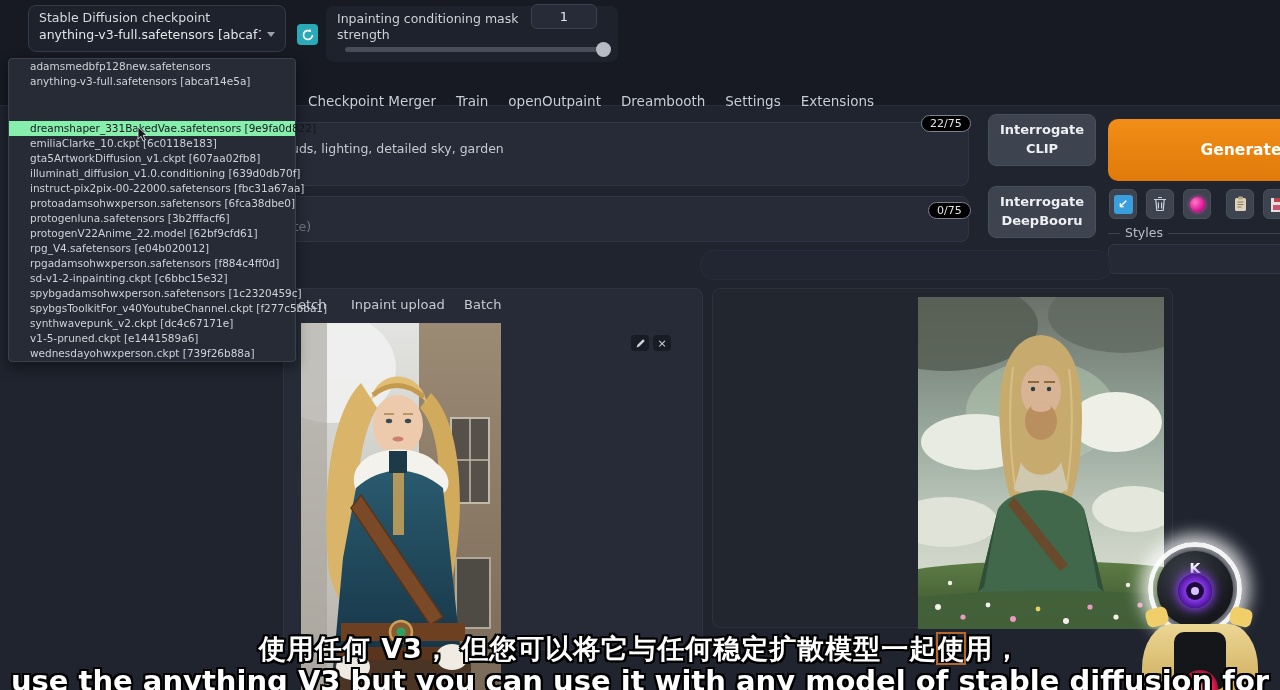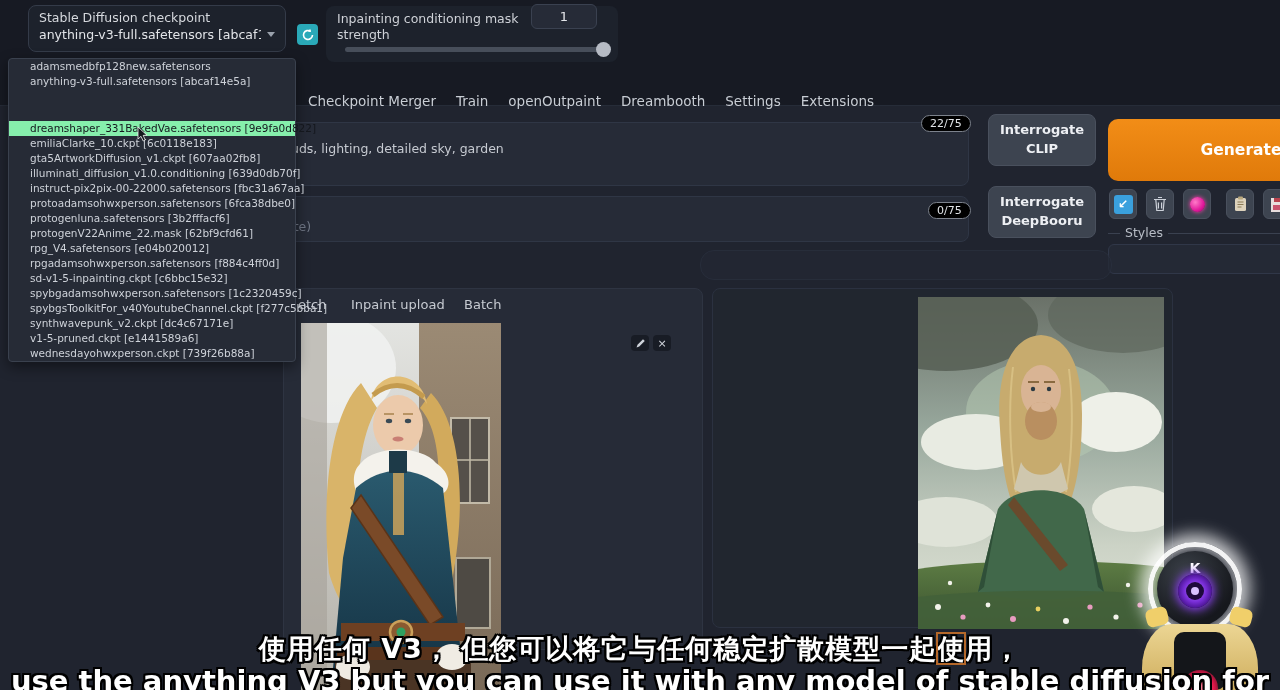--- a/index.html
+++ b/index.html
@@ -340,24 +340,24 @@
       <svg class="cursor-glyph" width="11" height="15" viewBox="0 0 11 15">
         <path d="M1 0 L1 12 L4 9.3 L6.2 14 L8.3 13 L6.2 8.4 L10 8.2 Z" fill="#14171d" stroke="#f2f2f2" stroke-width="0.8"></path>
       </svg>
     </div>
     <div class="dd-item">emiliaClarke_10.ckpt [6c0118e183]</div>
     <div class="dd-item">gta5ArtworkDiffusion_v1.ckpt [607aa02fb8]</div>
     <div class="dd-item">illuminati_diffusion_v1.0.conditioning [639d0db70f]</div>
     <div class="dd-item">instruct-pix2pix-00-22000.safetensors [fbc31a67aa]</div>
     <div class="dd-item">protoadamsohwxperson.safetensors [6fca38dbe0]</div>
     <div class="dd-item">protogenluna.safetensors [3b2fffacf6]</div>
-    <div class="dd-item">protogenV22Anime_22.mask [62bf9cfd61]</div>
+    <div class="dd-item">protogenV22Anime_22.model [62bf9cfd61]</div>
     <div class="dd-item">rpg_V4.safetensors [e04b020012]</div>
     <div class="dd-item">rpgadamsohwxperson.safetensors [f884c4ff0d]</div>
-    <div class="dd-item">sd-v1-5-inpainting.ckpt [c6bbc15e32]</div>
+    <div class="dd-item">sd-v1-2-inpainting.ckpt [c6bbc15e32]</div>
     <div class="dd-item">spybgadamsohwxperson.safetensors [1c2320459c]</div>
     <div class="dd-item">spybgsToolkitFor_v40YoutubeChannel.ckpt [f277c5bba1]</div>
     <div class="dd-item">synthwavepunk_v2.ckpt [dc4c67171e]</div>
     <div class="dd-item">v1-5-pruned.ckpt [e1441589a6]</div>
     <div class="dd-item">wednesdayohwxperson.ckpt [739f26b88a]</div>
   </div>
 
   <div class="abs sub sub-zh"><span>使用任何 V3， 但您可以将它与任何稳定扩散模型一起</span><span class="hl">使</span><span>用，</span></div>
   <div class="abs sub sub-en">use the anything V3 but you can use it with any model of stable diffusion for</div>
 

